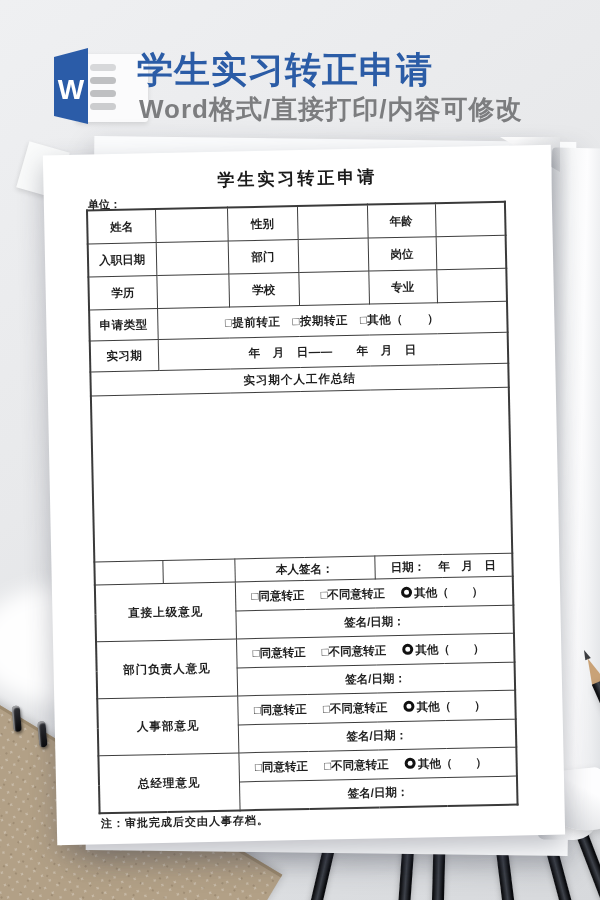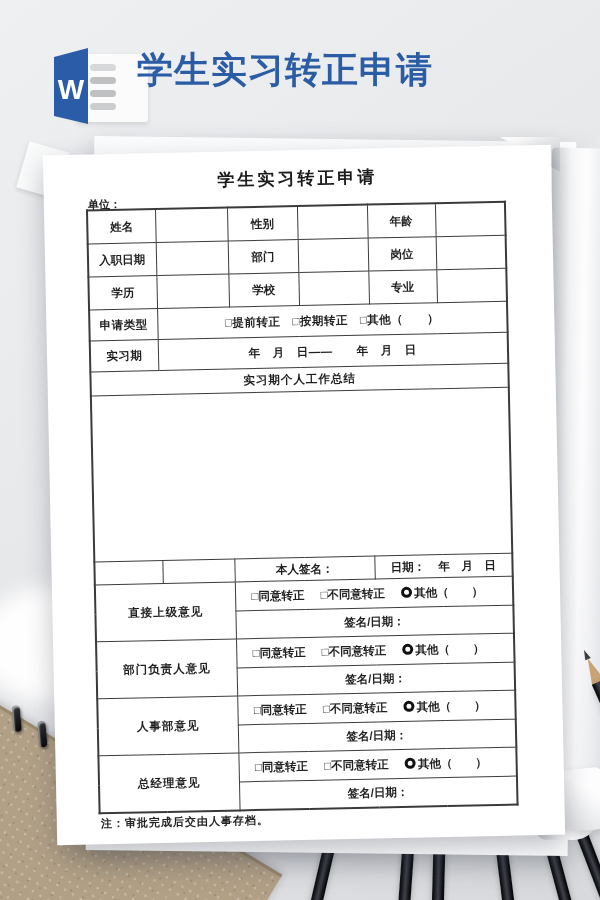--- a/index.html
+++ b/index.html
@@ -99,20 +99,21 @@
     <div class="word-bar b0"></div>
     <div class="word-bar b1"></div>
     <div class="word-bar b2"></div>
     <div class="word-bar b3"></div>
     <svg class="word-flag" viewBox="0 0 34 76">
       <polygon points="0,9 34,0 34,76 0,68" fill="#2b5ca8"></polygon>
     </svg>
     <div class="word-w">W</div>
   </div>
   <div class="hdr-title">学生实习转正申请</div>
+  <div class="hdr-sub">Word格式/直接打印/内容可修改</div>
 
   <div class="blur-blob"></div>
   <div class="pencil p1"></div>
   <div class="pencil p2"></div>
   <div class="pencil p3"></div>
   <div class="pencil p4"></div>
   <div class="pencil p5"></div>
   <div class="pencil p6"></div>
   <div class="notebook">
 

